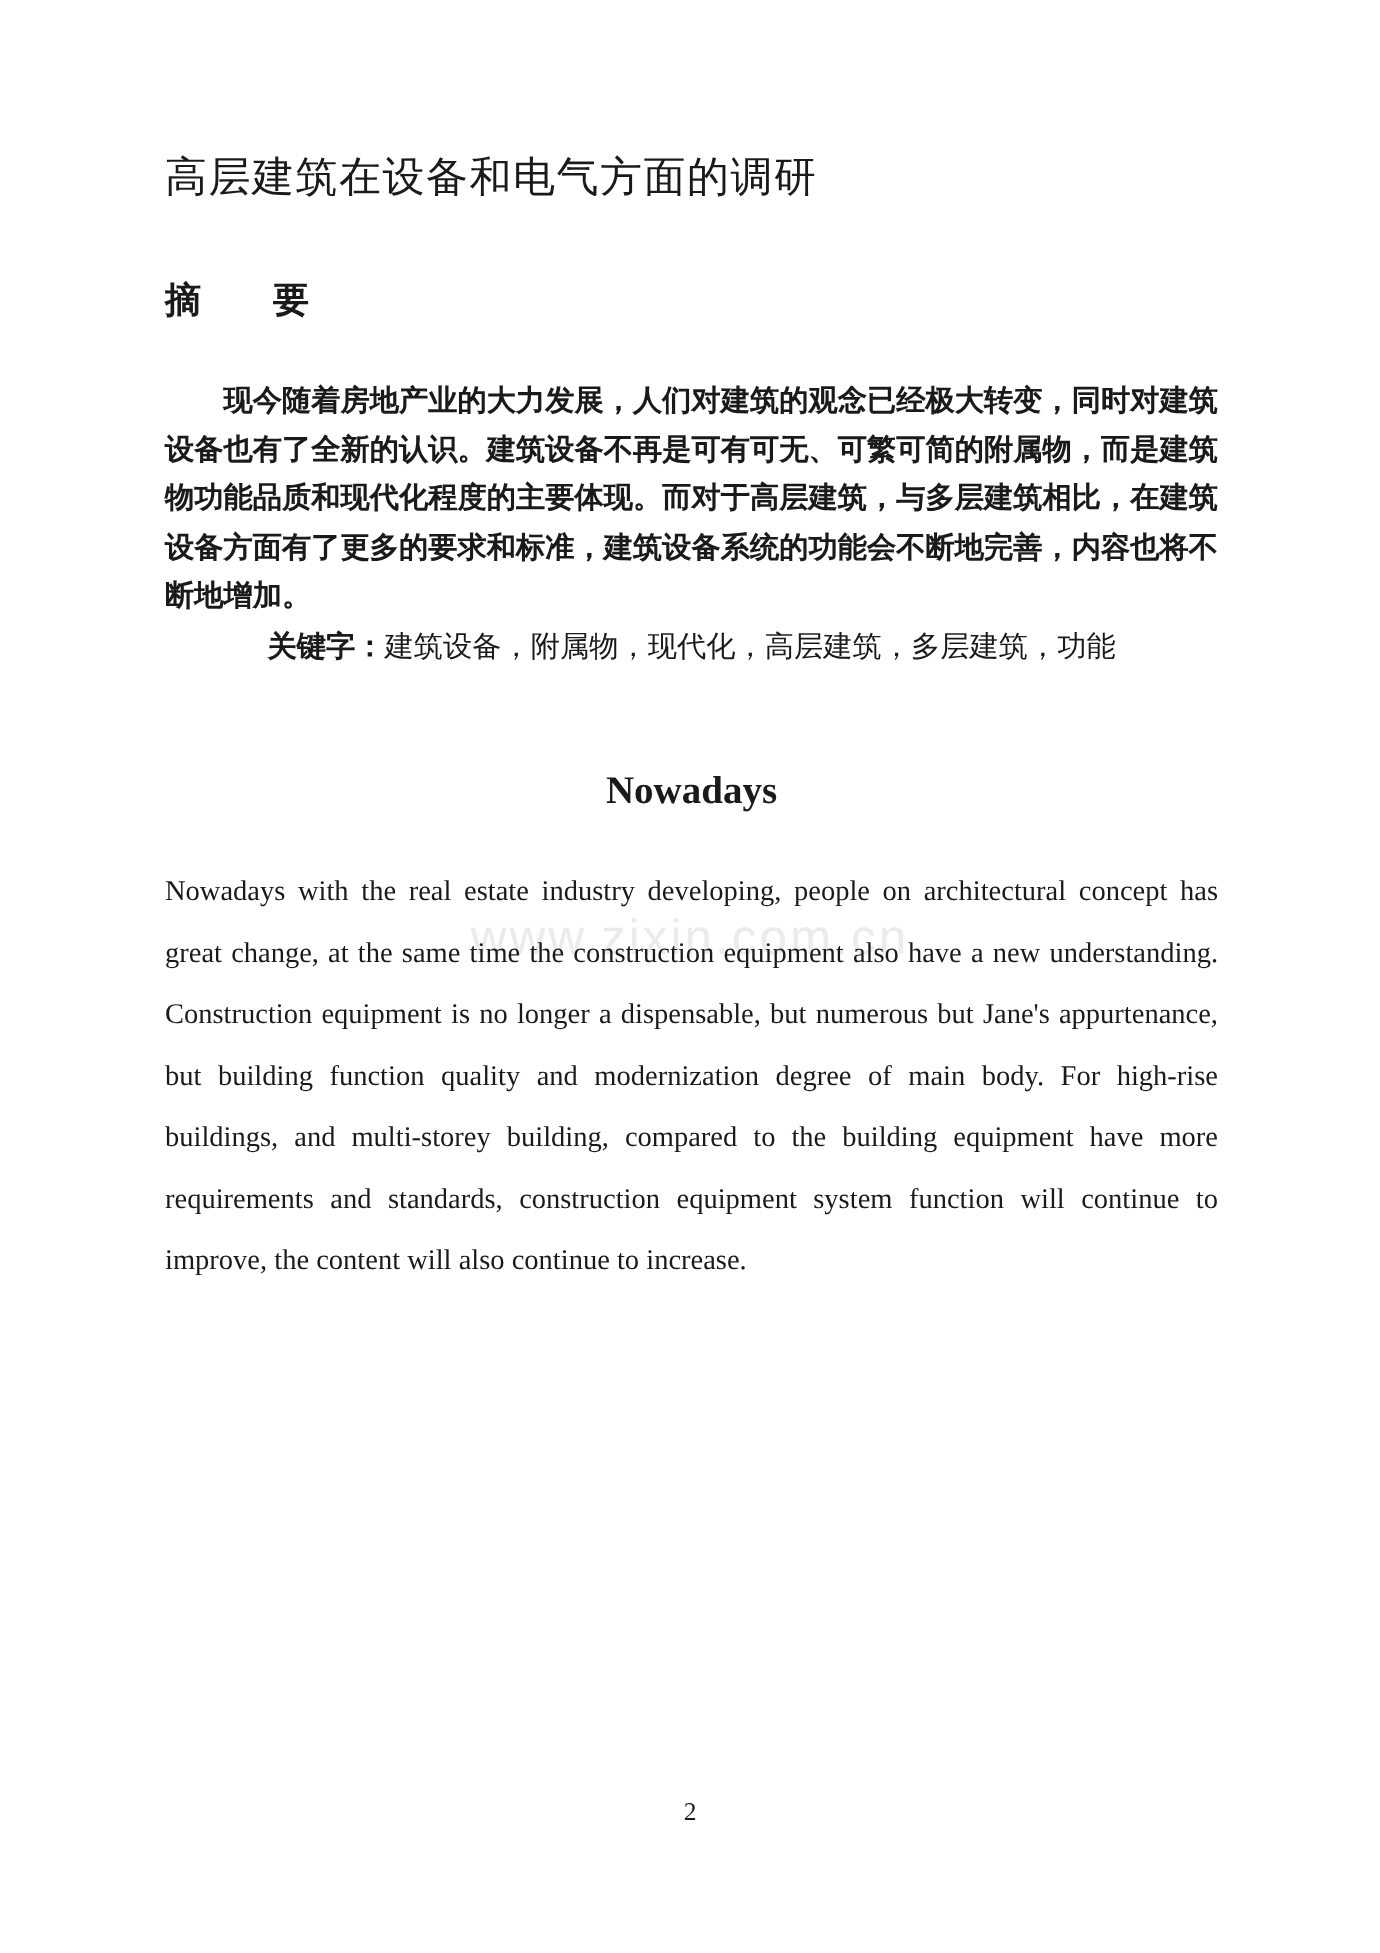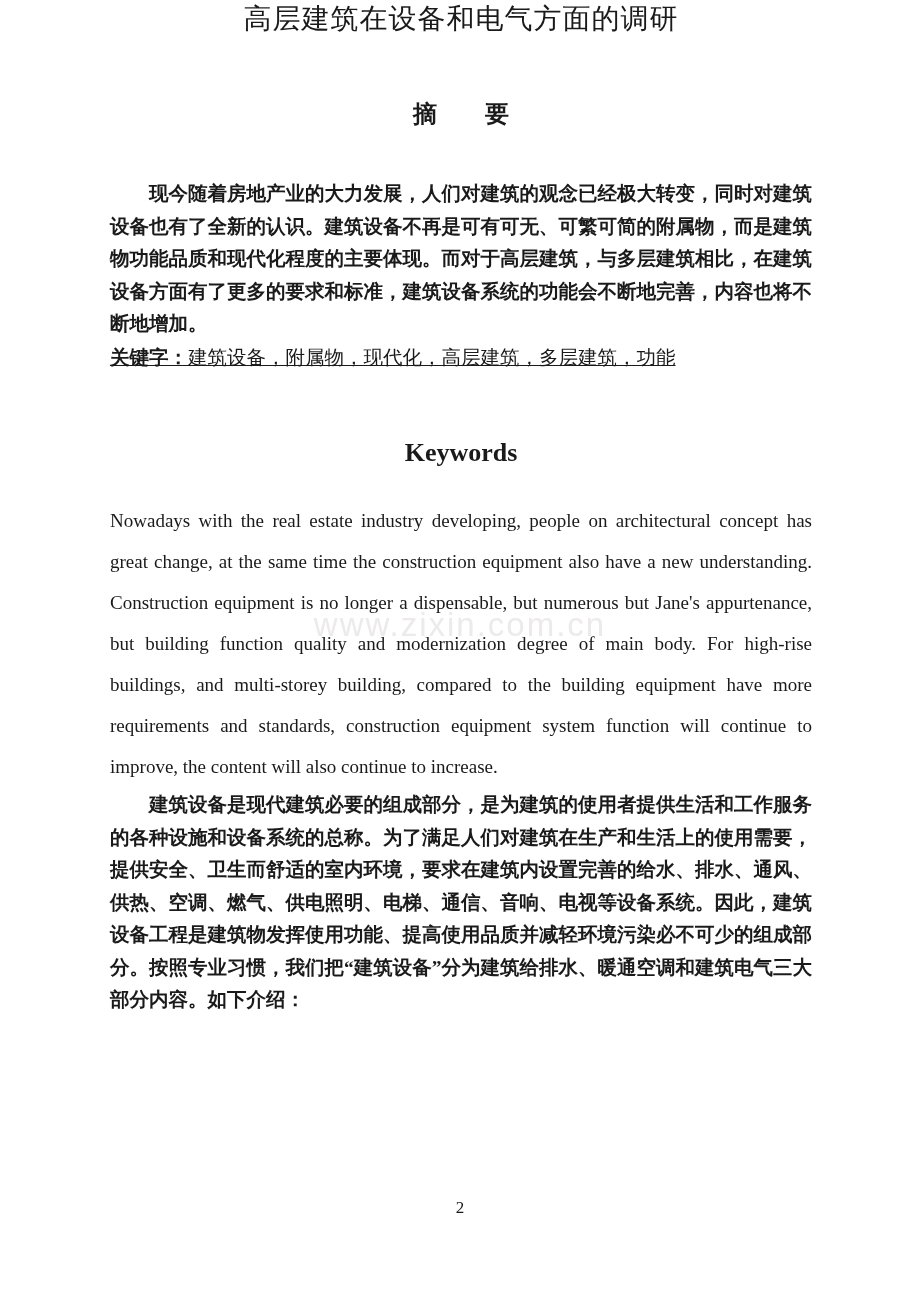--- a/index.html
+++ b/index.html
@@ -38,32 +38,31 @@
   .content {
     position: absolute;
     left: 110px;
     top: 0;
     width: 702px;
     z-index: 1;
   }
 
   .doc-title {
     margin: 0;
-    text-align: center;
+    padding-top: 100px;
     font-family: "Liberation Serif", "DejaVu Serif", serif;
     font-size: 28px;
     font-weight: normal;
     letter-spacing: 1px;
     line-height: 38px;
   }
 
   .section-head-cn {
-    margin: 13px;
+    margin: 0;
     padding-top: 46px;
-    text-align: center;
     font-family: "Liberation Sans", "DejaVu Sans", sans-serif;
     font-size: 24px;
     font-weight: bold;
     line-height: 34px;
   }
 
   .section-head-en {
     margin: 0;
     padding-top: 62px;
     text-align: center;
@@ -98,22 +97,21 @@
   }
   .kw-label-cn {
     font-weight: bold;
     font-family: "Liberation Sans", "DejaVu Sans", sans-serif;
   }
 
   .kw-line-cn {
     margin: 0;
     font-size: 19.5px;
     line-height: 32.5px;
-    text-align: left;
-    text-decoration: underline;
+    text-align: center;
   }
 
   .kw-line-en {
     margin: 0;
     font-size: 19px;
     line-height: 36px;
     text-align: justify;
   }
 
   .body-block {
@@ -143,27 +141,26 @@
     <h1 class="doc-title">高层建筑在设备和电气方面的调研</h1>
 
     <h2 class="section-head-cn">摘　　要</h2>
 
     <p class="p-cn indent first-abstract">现今随着房地产业的大力发展，人们对建筑的观念已经极大转变，同时对建筑设备也有了全新的认识。建筑设备不再是可有可无、可繁可简的附属物，而是建筑物功能品质和现代化程度的主要体现。而对于高层建筑，与多层建筑相比，在建筑设备方面有了更多的要求和标准，建筑设备系统的功能会不断地完善，内容也将不断地增加。</p>
 
     <p class="kw-line-cn">
       <span class="kw-label-cn">关键字：</span><span>建筑设备，附属物，现代化，高层建筑，多层建筑，功能</span>
     </p>
 
-    <h2 class="section-head-en">Keywords</h2>
+    <h2 class="section-head-en">Nowadays</h2>
 
     <p class="p-en abstract-body">Nowadays with the real estate industry developing, people on architectural concept has great change, at the same time the construction equipment also have a new understanding. Construction equipment is no longer a dispensable, but numerous but Jane's appurtenance, but building function quality and modernization degree of main body. For high-rise buildings, and multi-storey building, compared to the building equipment have more requirements and standards, construction equipment system function will continue to improve, the content will also continue to increase.</p>
 
 
     <div class="body-block">
 
-      <p class="p-cn indent">建筑设备是现代建筑必要的组成部分，是为建筑的使用者提供生活和工作服务的各种设施和设备系统的总称。为了满足人们对建筑在生产和生活上的使用需要，提供安全、卫生而舒适的室内环境，要求在建筑内设置完善的给水、排水、通风、供热、空调、燃气、供电照明、电梯、通信、音响、电视等设备系统。因此，建筑设备工程是建筑物发挥使用功能、提高使用品质并减轻环境污染必不可少的组成部分。按照专业习惯，我们把“建筑设备”分为建筑给排水、暖通空调和建筑电气三大部分内容。如下介绍：</p>
     </div>
 
   </div>
 
   <div class="page-number">2</div>
 
 </div>
 
 </body></html>

